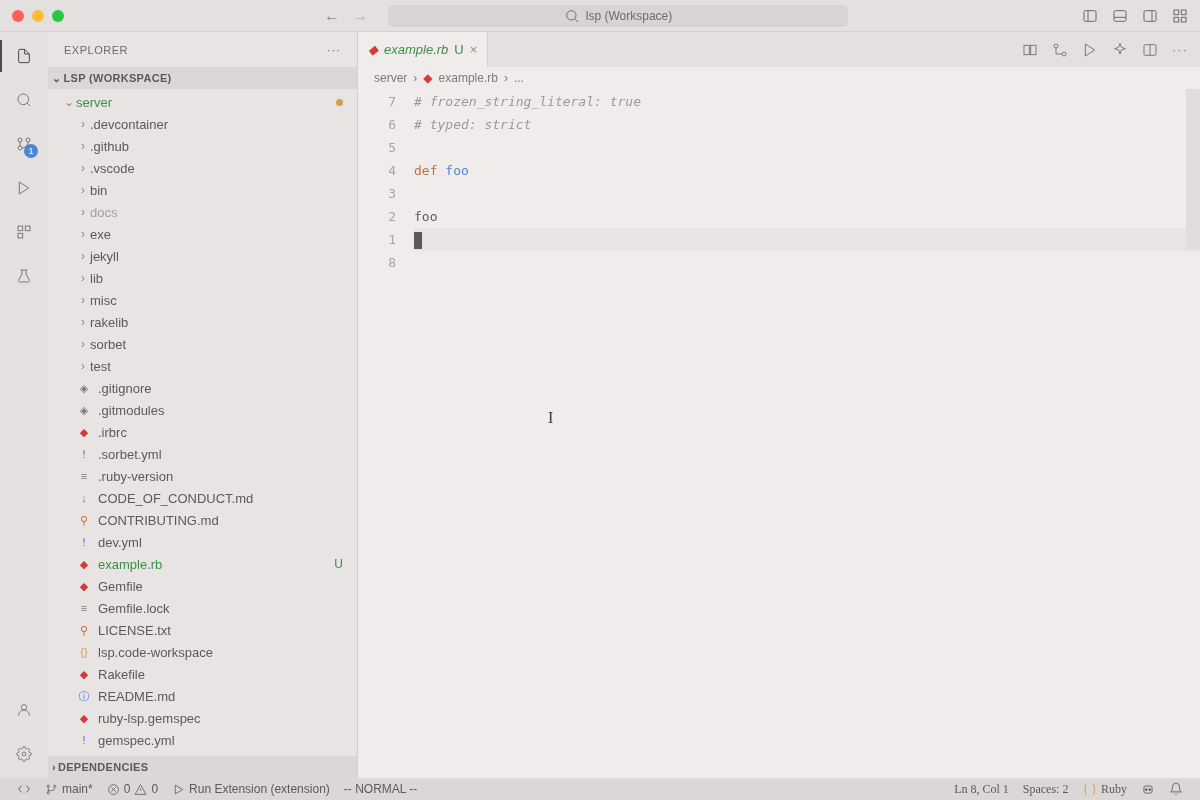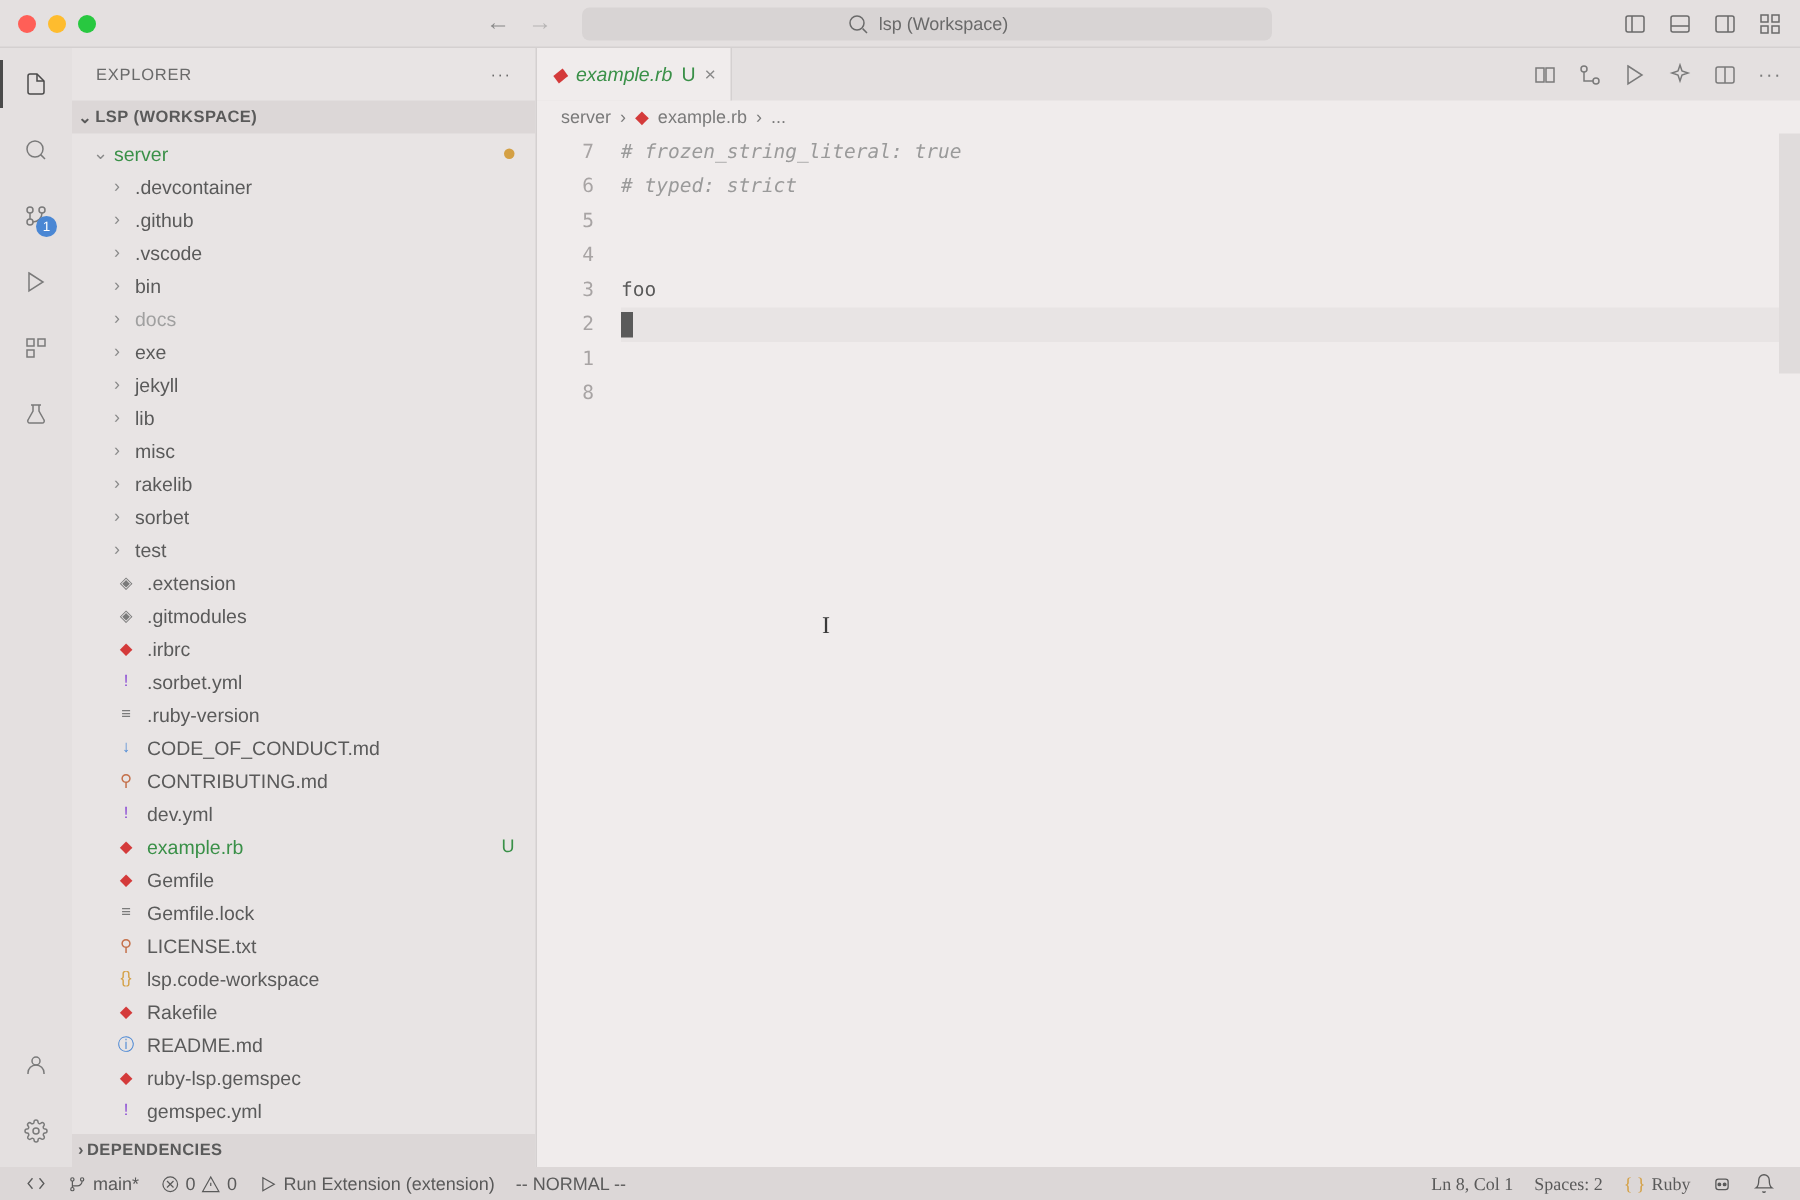--- a/index.html
+++ b/index.html
@@ -97,20 +97,21 @@
   justify-content: center;
   padding: 0 3px;
 }
 .sidebar {
   width: 310px;
   background: #e8e4e4;
   display: flex;
   flex-direction: column;
   overflow: hidden;
   border-right: 1px solid #d4d0d0;
+  text-align: center;
 }
 .sidebar-header {
   height: 35px;
   display: flex;
   align-items: center;
   padding: 0 16px;
   font-size: 11px;
   letter-spacing: 0.5px;
   color: #6a6a6a;
   justify-content: space-between;
@@ -421,21 +422,21 @@
         <div class="tree-item folder indent1">
           <span class="chevron">›</span>
           <span>sorbet</span>
         </div>
         <div class="tree-item folder indent1">
           <span class="chevron">›</span>
           <span>test</span>
         </div>
         <div class="tree-item indent1">
           <span class="file-icon fi-git">◈</span>
-          <span>.extension</span>
+          <span>.gitignore</span>
         </div>
         <div class="tree-item indent1">
           <span class="file-icon fi-git">◈</span>
           <span>.gitmodules</span>
         </div>
         <div class="tree-item indent1">
           <span class="file-icon fi-ruby">◆</span>
           <span>.irbrc</span>
         </div>
         <div class="tree-item indent1">
@@ -549,20 +550,21 @@
           <div>4</div>
           <div>3</div>
           <div>2</div>
           <div>1</div>
           <div>8</div>
         </div>
       <div class="code-lines" id="code-lines">
           <div class="code-line"><span class="tok-comment"># frozen_string_literal: true</span></div>
           <div class="code-line"><span class="tok-comment"># typed: strict</span></div>
           <div class="code-line"></div>
+          <div class="code-line"><span class="tok-keyword">def</span><span class="tok-method"> foo</span></div>
           <div class="code-line"></div>
           <div class="code-line">foo</div>
           <div class="code-line current"><span class="cursor-block"></span></div>
         </div>
       <div class="text-cursor">I</div>
       <div class="minimap"></div>
     </div>
   </div>
 </div>
 

